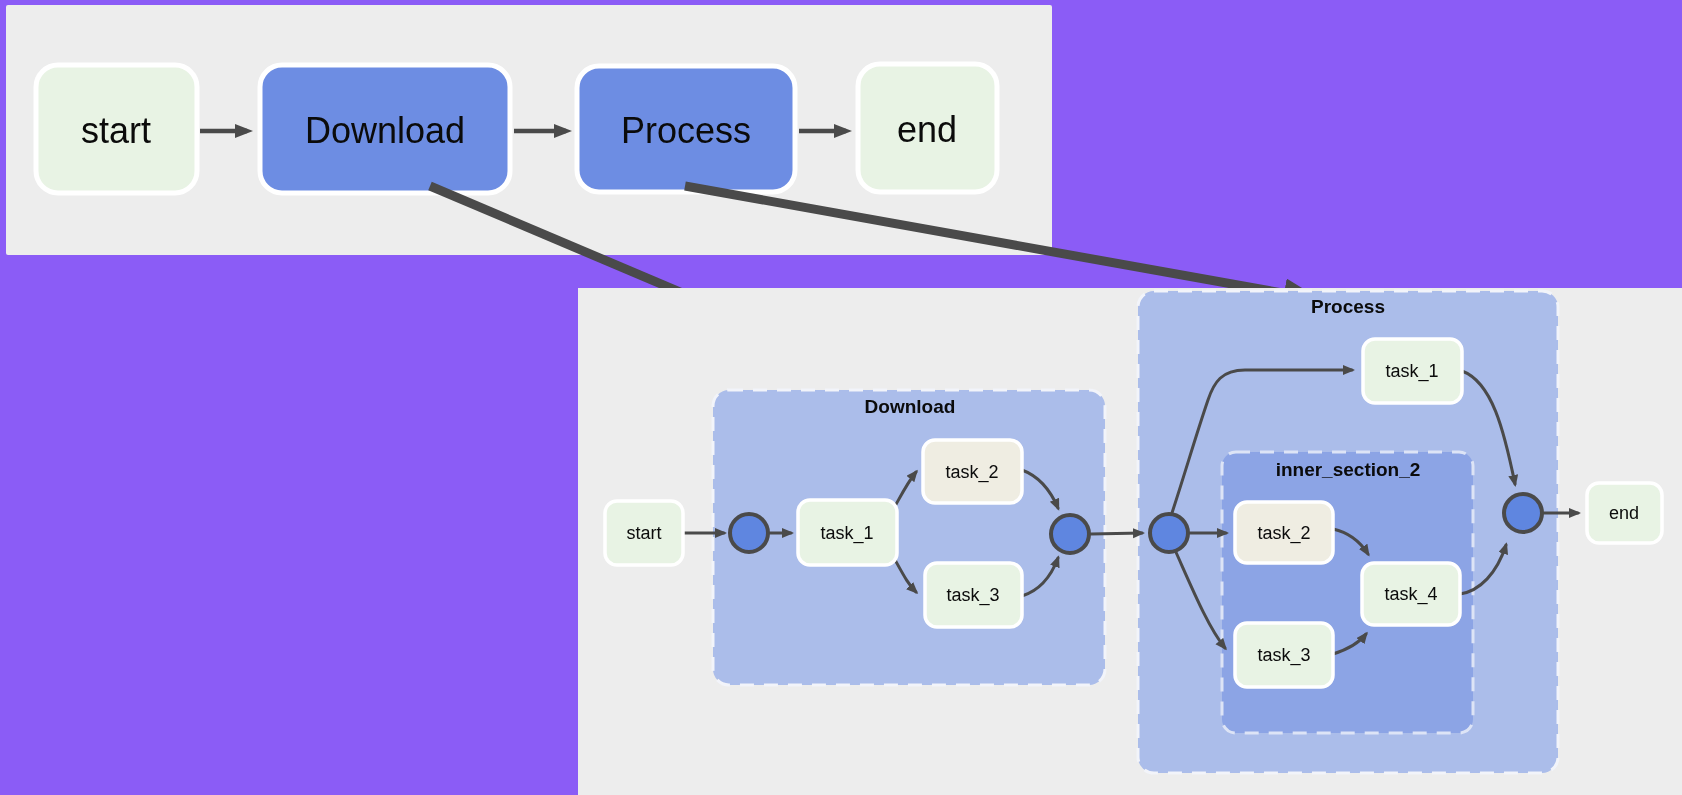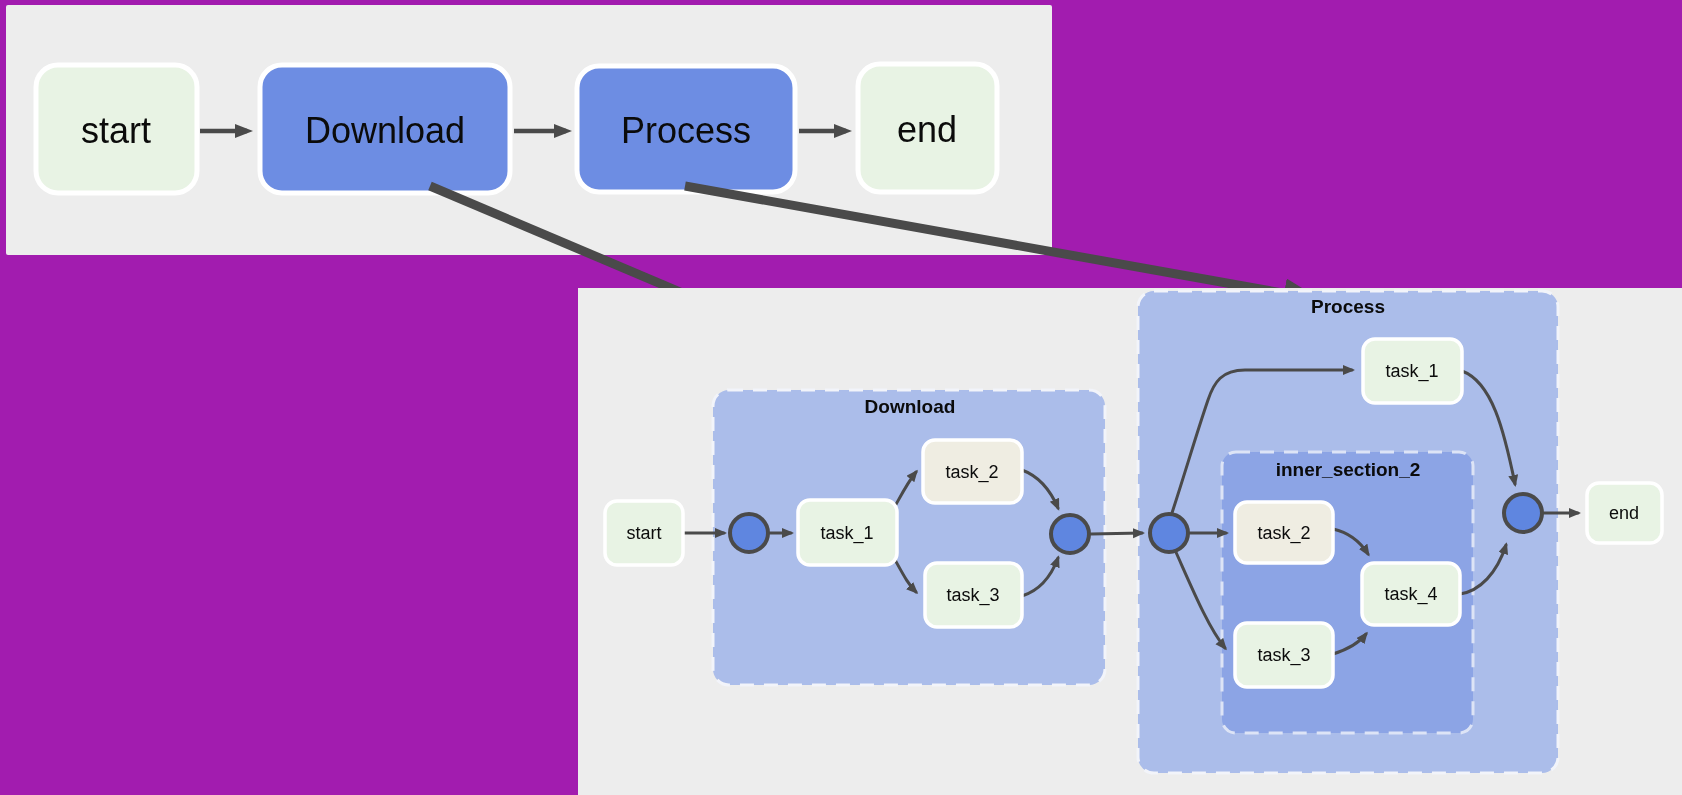--- a/index.html
+++ b/index.html
@@ -1,20 +1,20 @@
 <!DOCTYPE html>
 <html><head>
 <meta charset="utf-8">
 <style>
   html, body { margin: 0; padding: 0; background: #ffffff; }
   .stage {
     position: relative;
     width: 1682px;
     height: 795px;
-    background: #a21caf;
+    background: #8b5cf6;
     font-family: "Liberation Sans", sans-serif;
     overflow: hidden;
   }
   svg { display: block; }
 
   .panel        { fill: #ededed; }
   .node-blue    { fill: #6d8de3; stroke: #ffffff; stroke-width: 5; }
   .node-green   { fill: #e8f3e4; stroke: #ffffff; stroke-width: 5; }
   .node-green-sm{ fill: #e8f3e4; stroke: #ffffff; stroke-width: 3.5; }
   .node-beige-sm{ fill: #efede2; stroke: #ffffff; stroke-width: 3.5; }

